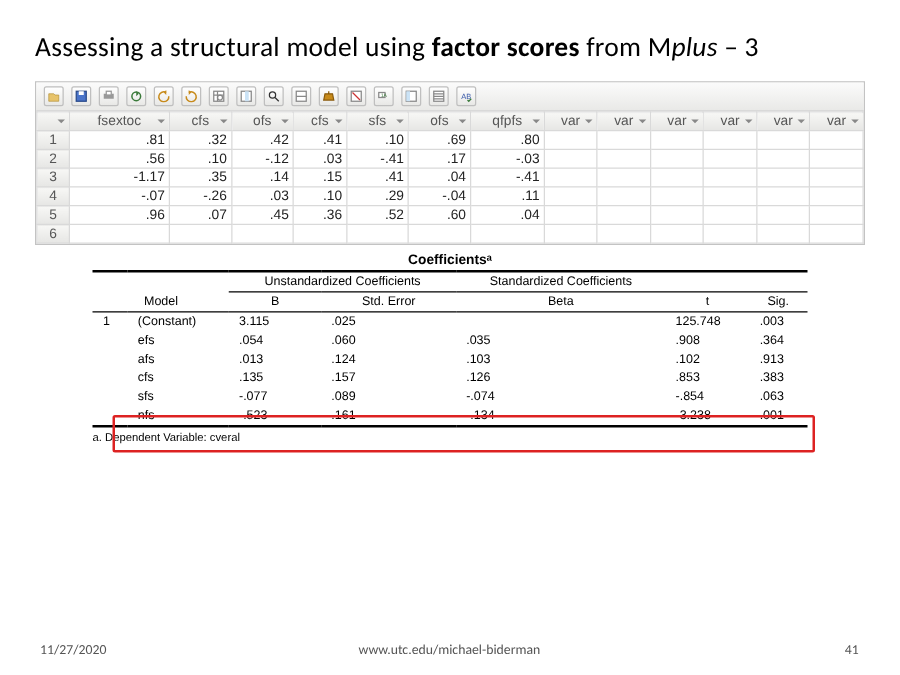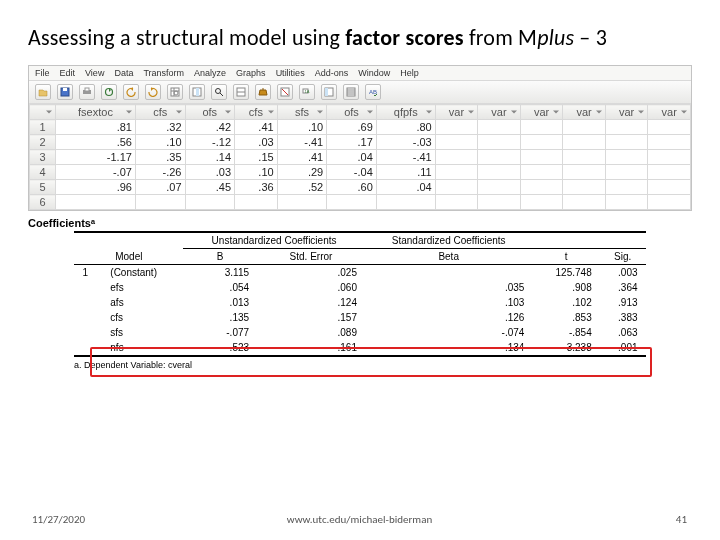--- a/index.html
+++ b/index.html
@@ -98,31 +98,30 @@
     color:#555;
     font-weight:400;
     text-align:center;
     width: 26px;
   }
   .datagrid tbody td { text-align: right; color:#222; }
   .datagrid tbody td.empty { background:#fff; }
 
   
   .coef-wrap { margin-top: 6px; font-family: Arial, sans-serif; }
-  .coef-title { text-align:left; font-size:11px; font-weight:700; margin-bottom:2px; }
+  .coef-title { text-align:center; font-size:11px; font-weight:700; margin-bottom:2px; }
   .coef {
     border-collapse: collapse;
     font-size: 10px;
     margin: 0 auto;
     width: 86%;
   }
   .coef th, .coef td {
     border-top: 1px solid #000;
     padding: 2px 8px;
-    text-align: right;
     font-weight: 400;
   }
   .coef thead tr.group th { border-top: 2px solid #000; border-bottom: none; text-align:center; }
   .coef thead tr.cols th { border-bottom: 1px solid #000; text-align:center; }
   .coef th.lbl, .coef td.lbl { text-align:left; border-top: none; }
   .coef td.model { text-align:left; border-top:none; }
   .coef tbody tr:first-child td { border-top: 1px solid #000; }
   .coef tbody tr td { border-top: none; }
   .coef tbody tr:last-child td { border-bottom: 2px solid #000; }
   .note { font-size: 9px; margin: 3px 0 0 46px; }
@@ -148,33 +147,20 @@
 </head>
 <body>
 
 <div class="slide">
   <h1>
     <span>Assessing a structural model using </span><span class="b">factor scores</span><span> from M</span><span class="i">plus</span><span> – 3</span>
   </h1>
 
 
   <div class="spss-app">
-    <div class="menubar">
-      <span>File</span>
-      <span>Edit</span>
-      <span>View</span>
-      <span>Data</span>
-      <span>Transform</span>
-      <span>Analyze</span>
-      <span>Graphs</span>
-      <span>Utilities</span>
-      <span>Add-ons</span>
-      <span>Window</span>
-      <span>Help</span>
-    </div>
     <div class="toolbar">
       <div class="tbtn">
           <svg viewBox="0 0 10 10">
             <path d="M1 3h4l1 1h3v5H1z" fill="#e7c36a" stroke="#b08b2e" stroke-width="0.5"></path>
           </svg>
         </div>
       <div class="tbtn">
           <svg viewBox="0 0 10 10">
             <rect x="1" y="1" width="8" height="8" fill="#4a74c9" stroke="#2a4a8a"></rect>
             <rect x="3" y="1" width="4" height="3" fill="#fff"></rect>

